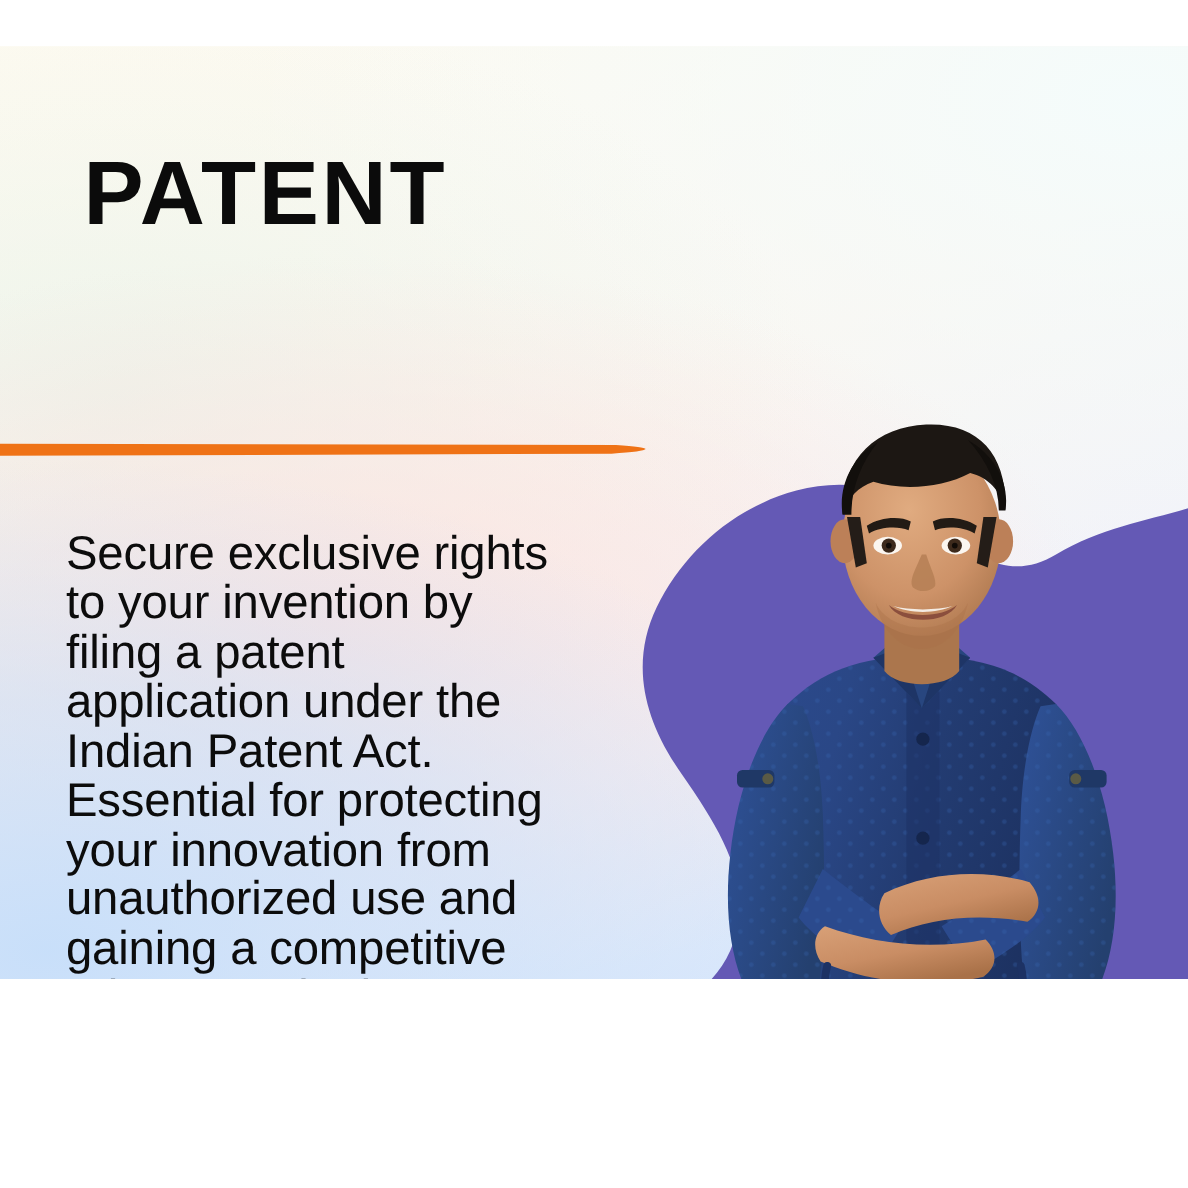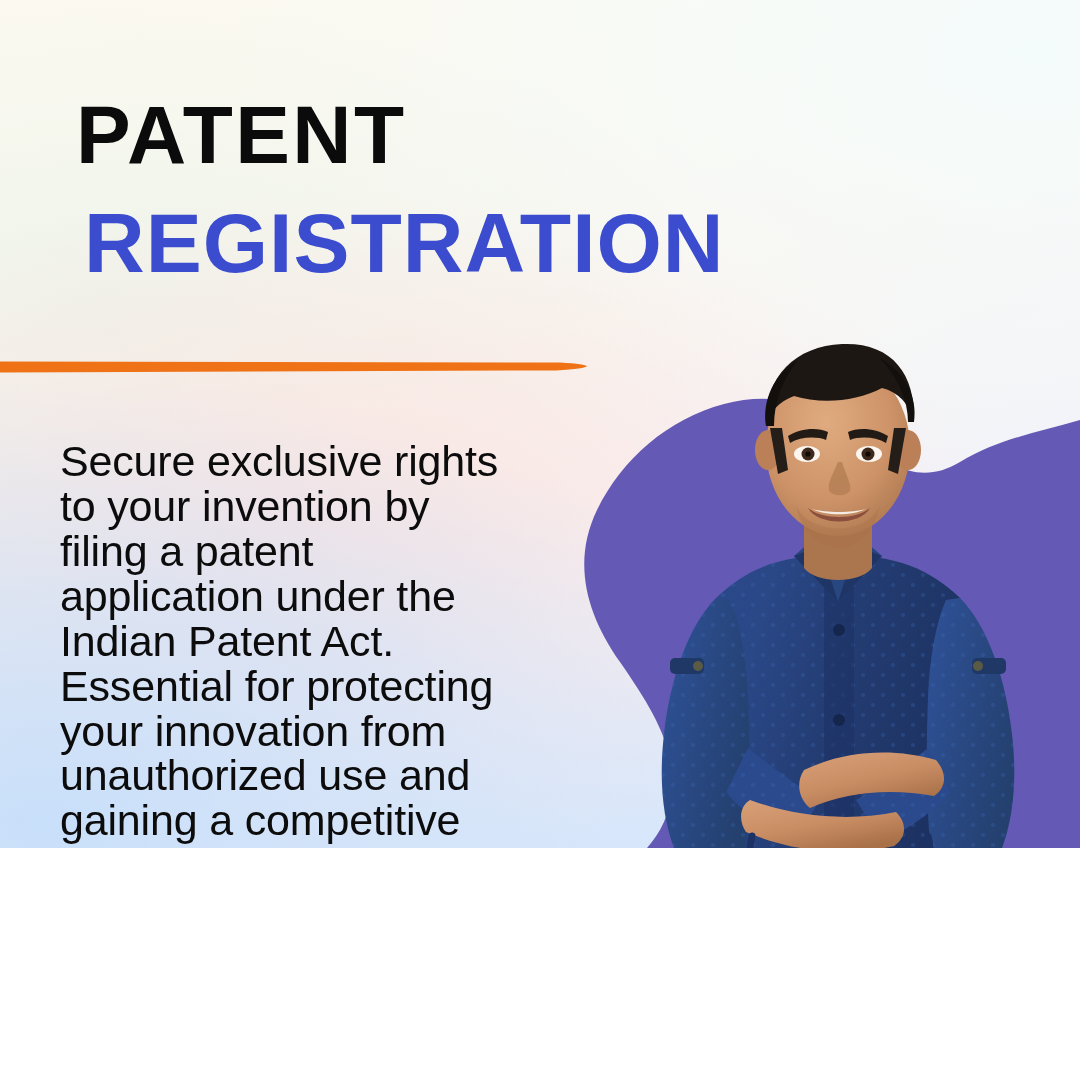--- a/index.html
+++ b/index.html
@@ -10,20 +10,21 @@
   }
 
   #poster{
     position:relative;width:1080px;height:848px;overflow:hidden;
     background:
       radial-gradient(120% 85% at 4% 97%,  rgba(198,222,250,0.95) 0%, rgba(198,222,250,0.55) 32%, rgba(198,222,250,0) 62%),
       radial-gradient(90% 55% at 28% 62%,  rgba(252,226,224,0.85) 0%, rgba(252,226,224,0.35) 45%, rgba(252,226,224,0) 72%),
       radial-gradient(75% 55% at 10% 38%,  rgba(233,243,233,0.80) 0%, rgba(233,243,233,0.25) 50%, rgba(233,243,233,0) 78%),
       radial-gradient(95% 70% at 96% 6%,   rgba(244,252,252,0.95) 0%, rgba(244,252,252,0.40) 45%, rgba(244,252,252,0) 80%),
       linear-gradient(155deg, #fdfaf0 0%, #fcf9f1 22%, #fbf5ef 45%, #f2f2f8 68%, #dde9fb 86%, #cbdff9 100%);
+    margin-top: 42px;
   }
 
   
   .blob{
     position:absolute;top:0;left:0;width:1080px;height:1080px;
     pointer-events:none;
   }
 
   
   .headline{
@@ -227,21 +228,20 @@
 
       <path d="M 210 178 C 224 190, 258 190, 272 178 C 262 196, 220 196, 210 178 Z" fill="#8b4f3d"></path>
       <path d="M 214 179 C 228 186, 254 186, 268 179 C 254 183, 228 183, 214 179 Z" fill="#f4ece4"></path>
 
       <path d="M 198 176 C 212 206, 268 206, 282 176 C 276 204, 258 218, 240 218 C 222 218, 204 204, 198 176 Z" fill="#a97148" opacity="0.35"></path>
     </svg>
   </div>
 
   <div class="headline">
     <span class="h-line1">PATENT</span>
-    <span class="h-line2" id="h2" style="color: rgb(59, 76, 206);">REGISTRATION</span>
   </div>
 
   <div class="rule-wrap">
     <svg width="600" height="22" viewBox="0 0 600 22" xmlns="http://www.w3.org/2000/svg" aria-hidden="true">
       <path id="rulePath" d="M 0 5.5 L 560 6.5 C 578 7.6, 586 9.0, 587 10.2
                              C 586 11.6, 576 13.2, 556 14.4 L 0 16.4 Z" fill="#ef7216"></path>
     </svg>
   </div>
 
   <p class="body-copy" style="color: rgb(12, 12, 12);">Secure exclusive rights

